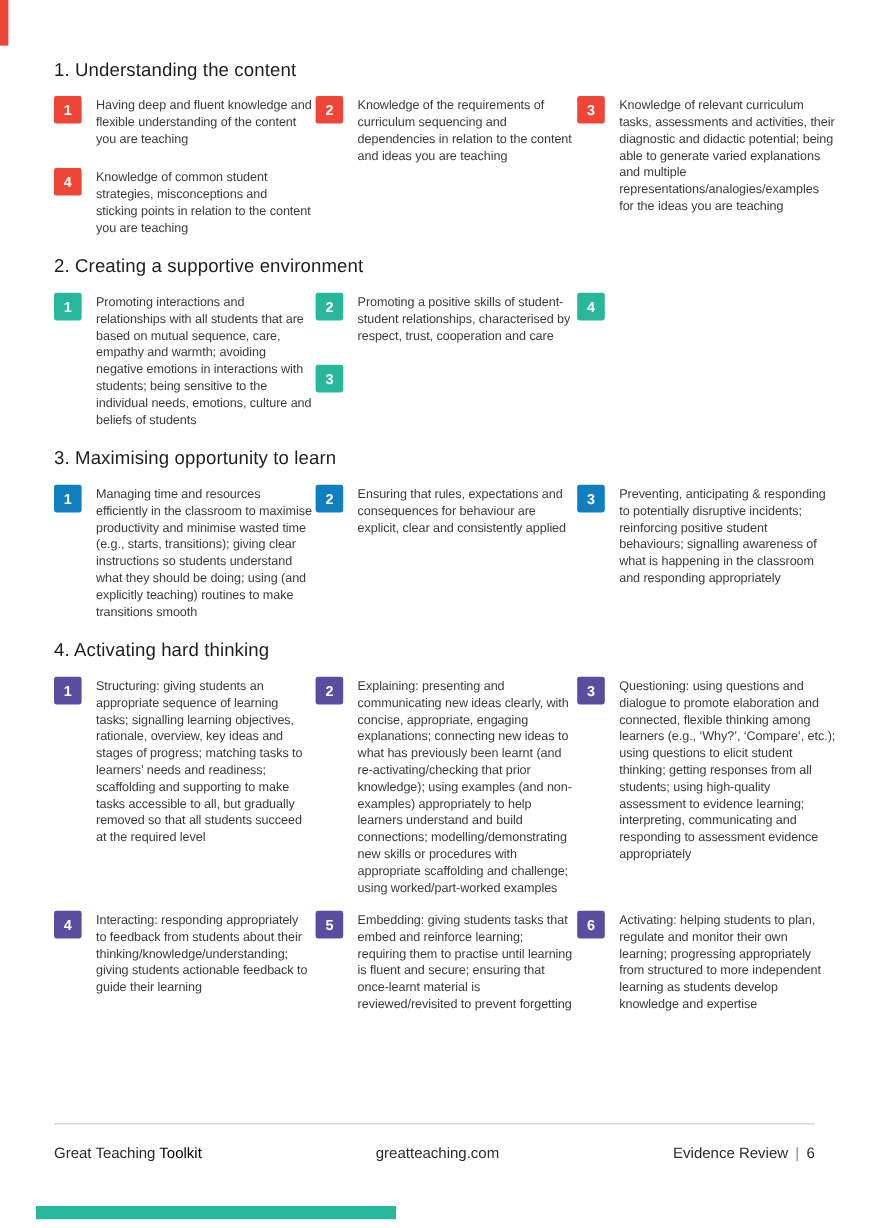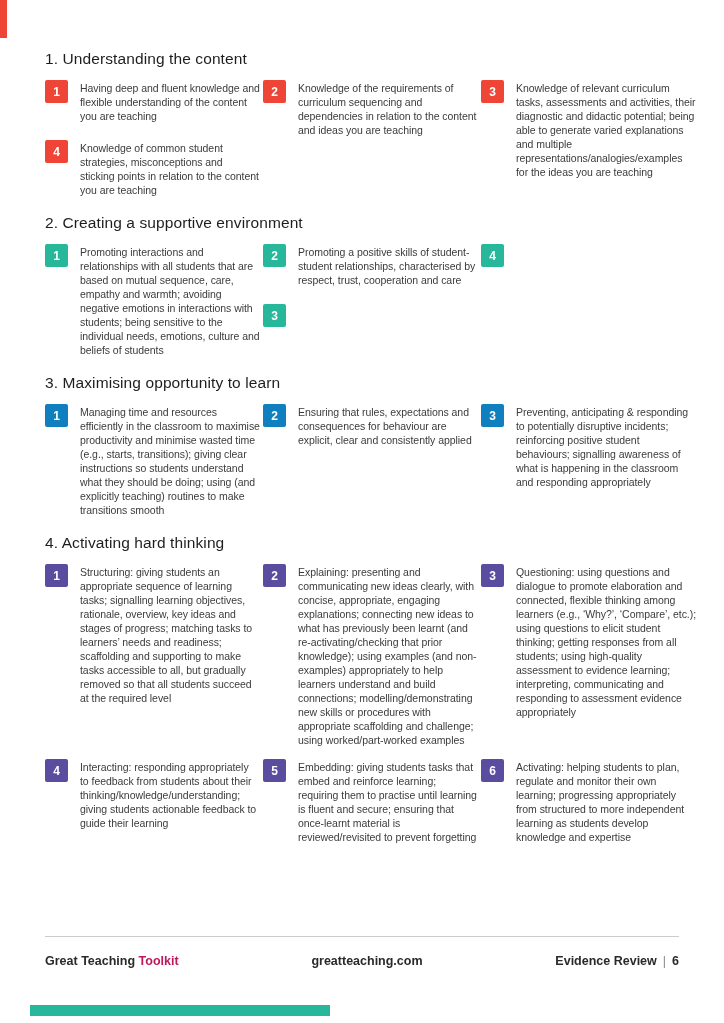--- a/index.html
+++ b/index.html
@@ -31,24 +31,24 @@
     margin:1px 0 0 0; font-size:10.5px; line-height:14px;
     width:180px; letter-spacing:-0.05px; color:#3b3b3b;
   }
 
   .footer { position:absolute; left:45px; right:45px; top:936px; }
   .rule { height:1px; background:#cccccc; }
   .footer-row {
     display:flex; justify-content:space-between; align-items:baseline;
     margin-top:17px; font-size:12.5px; color:#2a2a2a;
   }
-  .bold { font-weight:bold; }
-  .light { font-weight:bold; color:#be185d; }
+  .bold { font-weight:normal; }
+  .light { font-weight:normal; color:#000000; }
   .sep { color:#8a8a8a; font-weight:normal; padding:0 6px; }
-  .website { font-weight:bold; color:#2a2a2a; text-decoration:none; }
+  .website { font-weight:normal; color:#2a2a2a; text-decoration:none; }
 </style>
 </head>
 <body>
 
 <div class="accent-strip" id="strip-top" style="background: rgb(238, 69, 54);"></div>
 <div class="accent-strip" id="strip-bottom" style="background: rgb(39, 183, 154);"></div>
 
 <div class="content">
   <div>
       <section>

